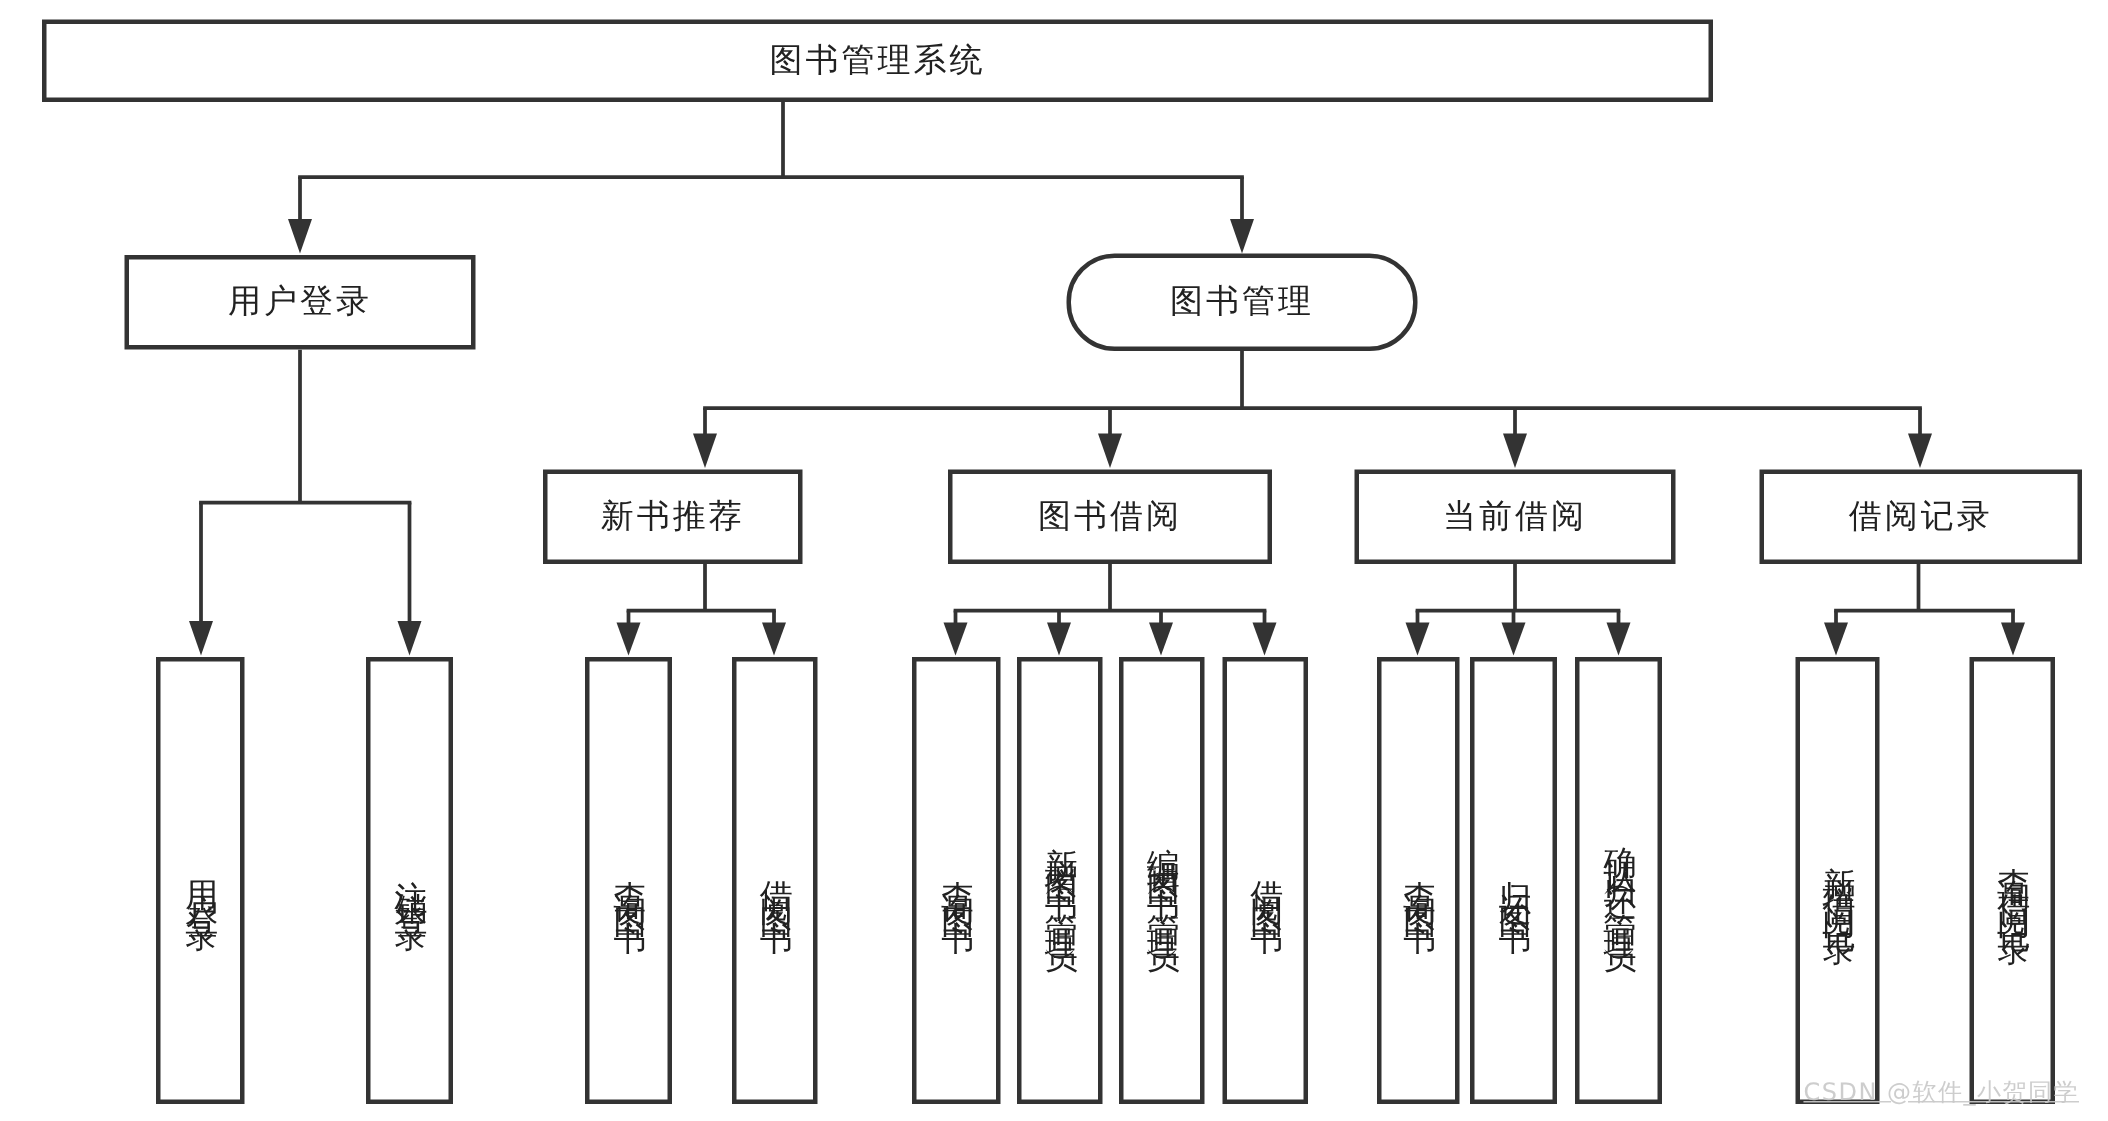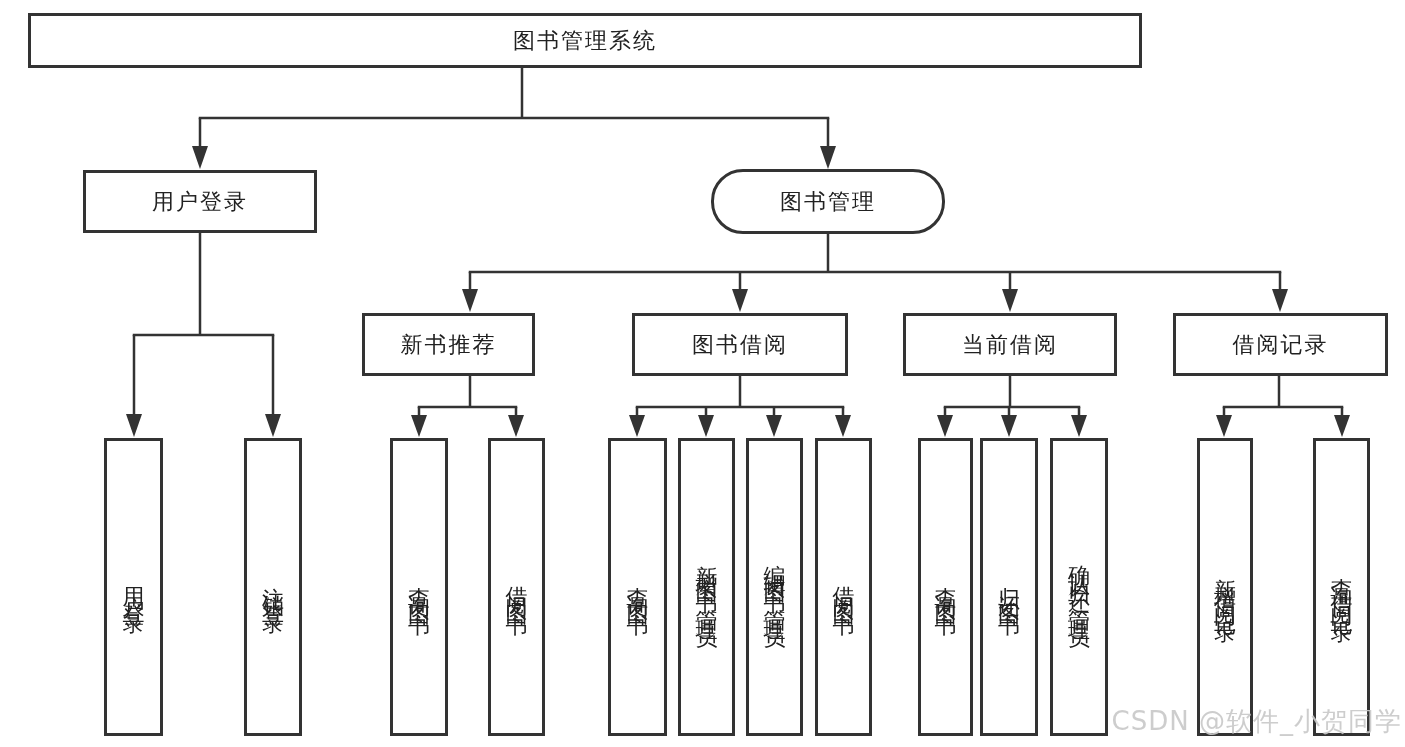--- a/index.html
+++ b/index.html
@@ -26,25 +26,26 @@
   }
   .leaf{
     writing-mode:vertical-rl;
     text-orientation:mixed;
     letter-spacing:9px;
     white-space:normal;
     border-width:3px;
   }
   #watermark{
     position:absolute;
-    right:3px;bottom:8px;
-    font-size:26px;
+    right:19px;bottom:8px;
+    font-size:16px;
     color:rgba(201,201,201,0.92);
     letter-spacing:1px;
     z-index:5;
+    text-decoration:underline;
   }
 </style>
 </head>
 <body>
 
 <div id="canvas">
 
   <svg id="wires" viewBox="0 0 1405 747" xmlns="http://www.w3.org/2000/svg">
 
     <g>

